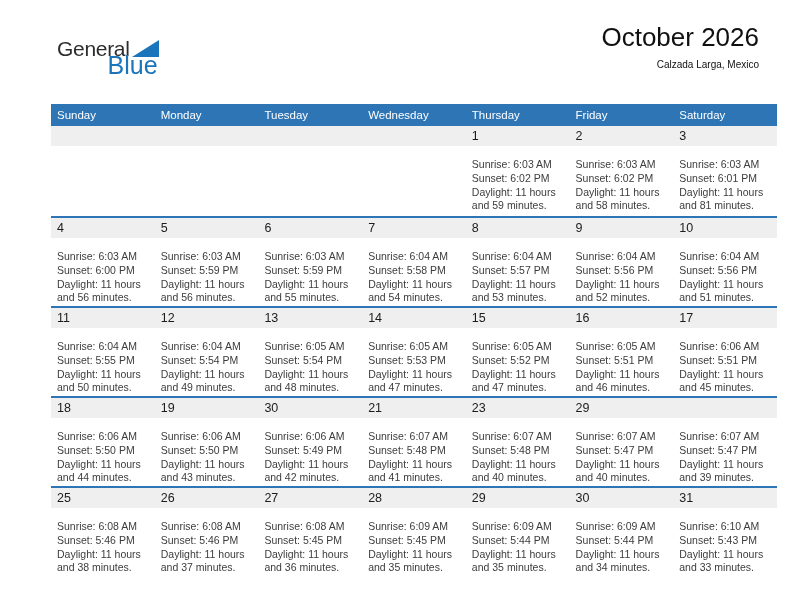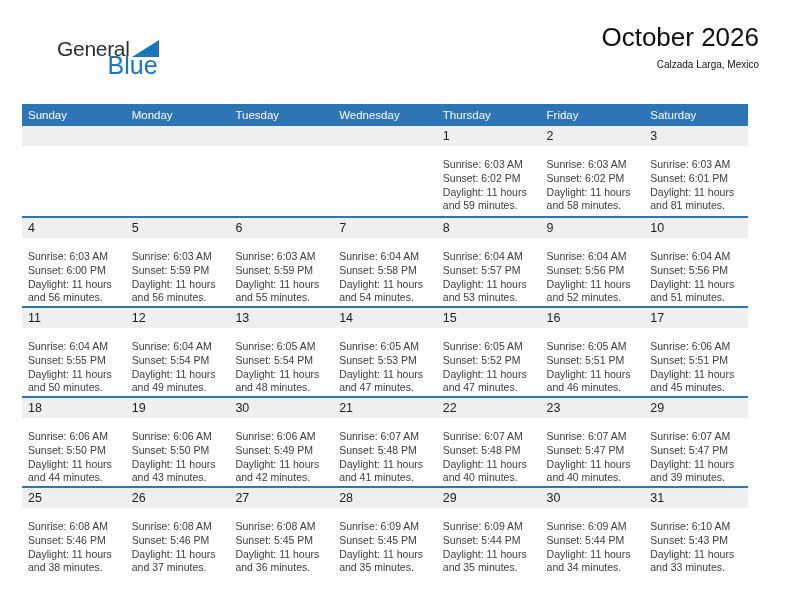--- a/index.html
+++ b/index.html
@@ -27,21 +27,21 @@
     text-align:right; margin-top:-4px; padding-right:1px;
     font-size:25px; color:#1b75bb; line-height:21px;
   }
 
   
   .title-block { position:absolute; right:33px; top:22px; text-align:right; }
   .page-title { font-size:26px; font-weight:400; color:#101010; line-height:30px; }
   .page-subtitle { font-size:10px; font-weight:400; color:#101010; margin-top:7px; }
 
   
-  .calendar { position:absolute; left:22px; top:104px; width:726px; }
+  .calendar { position:absolute; left:51px; top:104px; width:726px; }
 
   .weekday-row {
     display:grid; grid-template-columns:repeat(7,1fr);
     background:#2e75b6; height:22px; align-items:center;
   }
   .weekday-cell {
     color:#ffffff; font-size:11.5px; padding-left:6px;
     white-space:nowrap; overflow:hidden;
   }
 
@@ -239,21 +239,20 @@
               <div class="detail-line">and 45 minutes.</div>
             </div>
           </div>
         </div>
         <div class="week-row">
           <div class="day-strip">
             <div class="day-number">18</div>
             <div class="day-number">19</div>
             <div class="day-number">30</div>
             <div class="day-number">21</div>
-            <div class="day-number">22</div>
             <div class="day-number">23</div>
             <div class="day-number">29</div>
           </div>
           <div class="detail-grid">
             <div class="day-cell">
               <div class="detail-line">Sunrise: 6:06 AM</div>
               <div class="detail-line">Sunset: 5:50 PM</div>
               <div class="detail-line">Daylight: 11 hours</div>
               <div class="detail-line">and 44 minutes.</div>
             </div>

